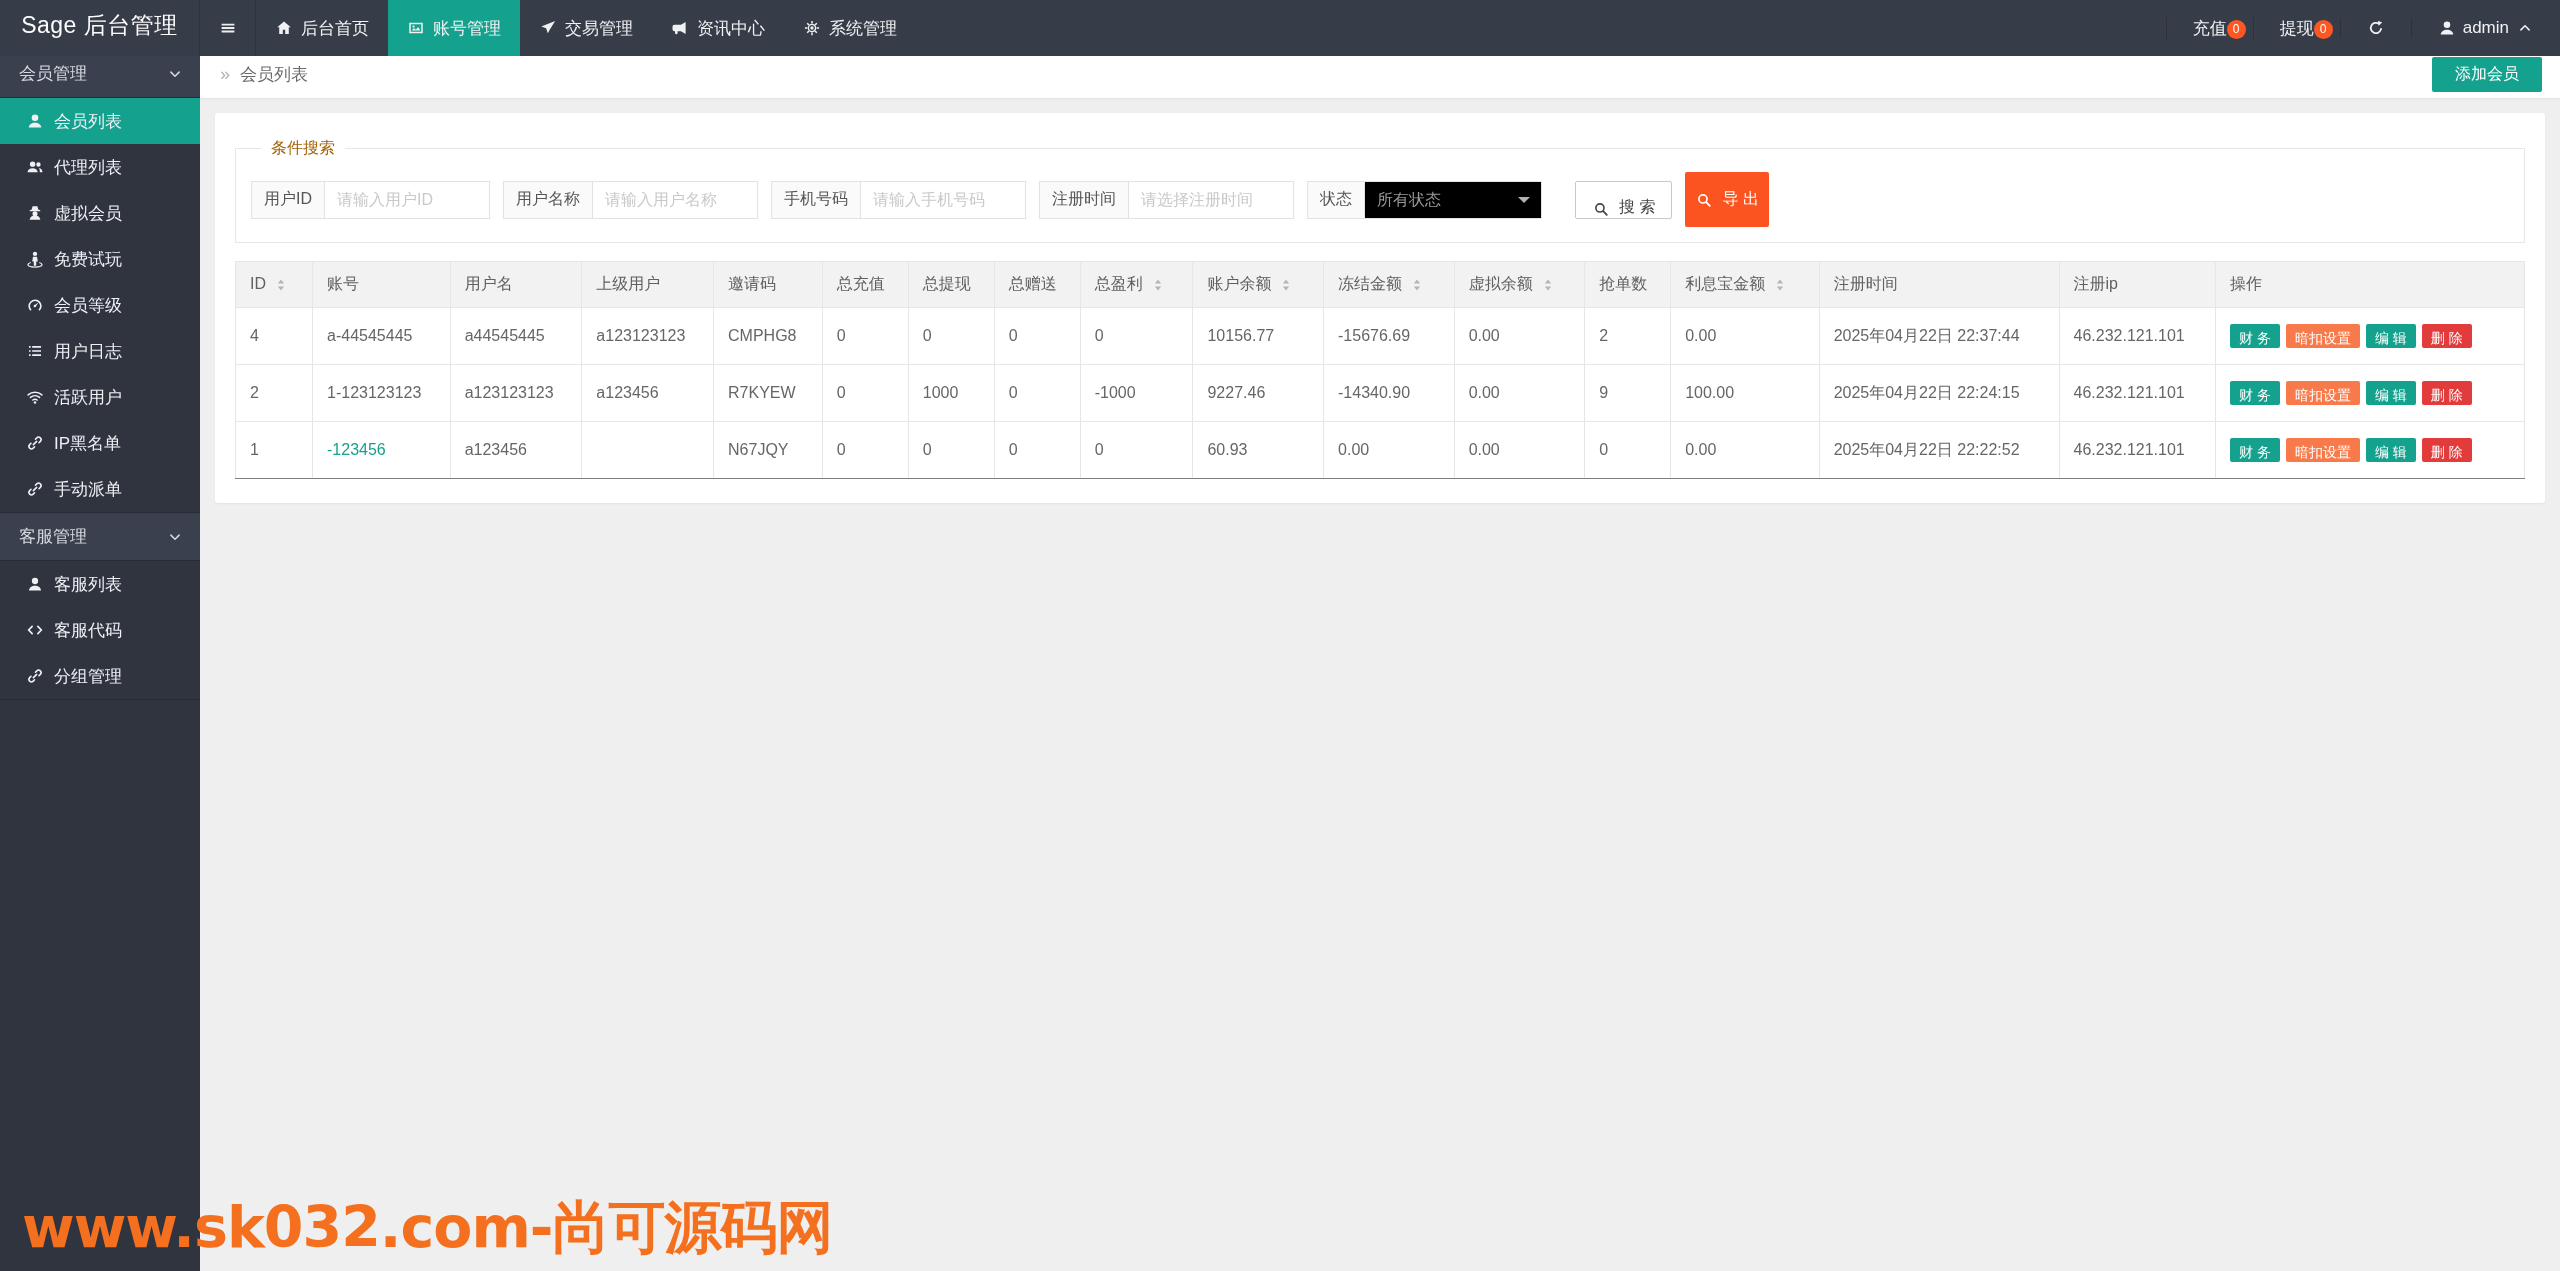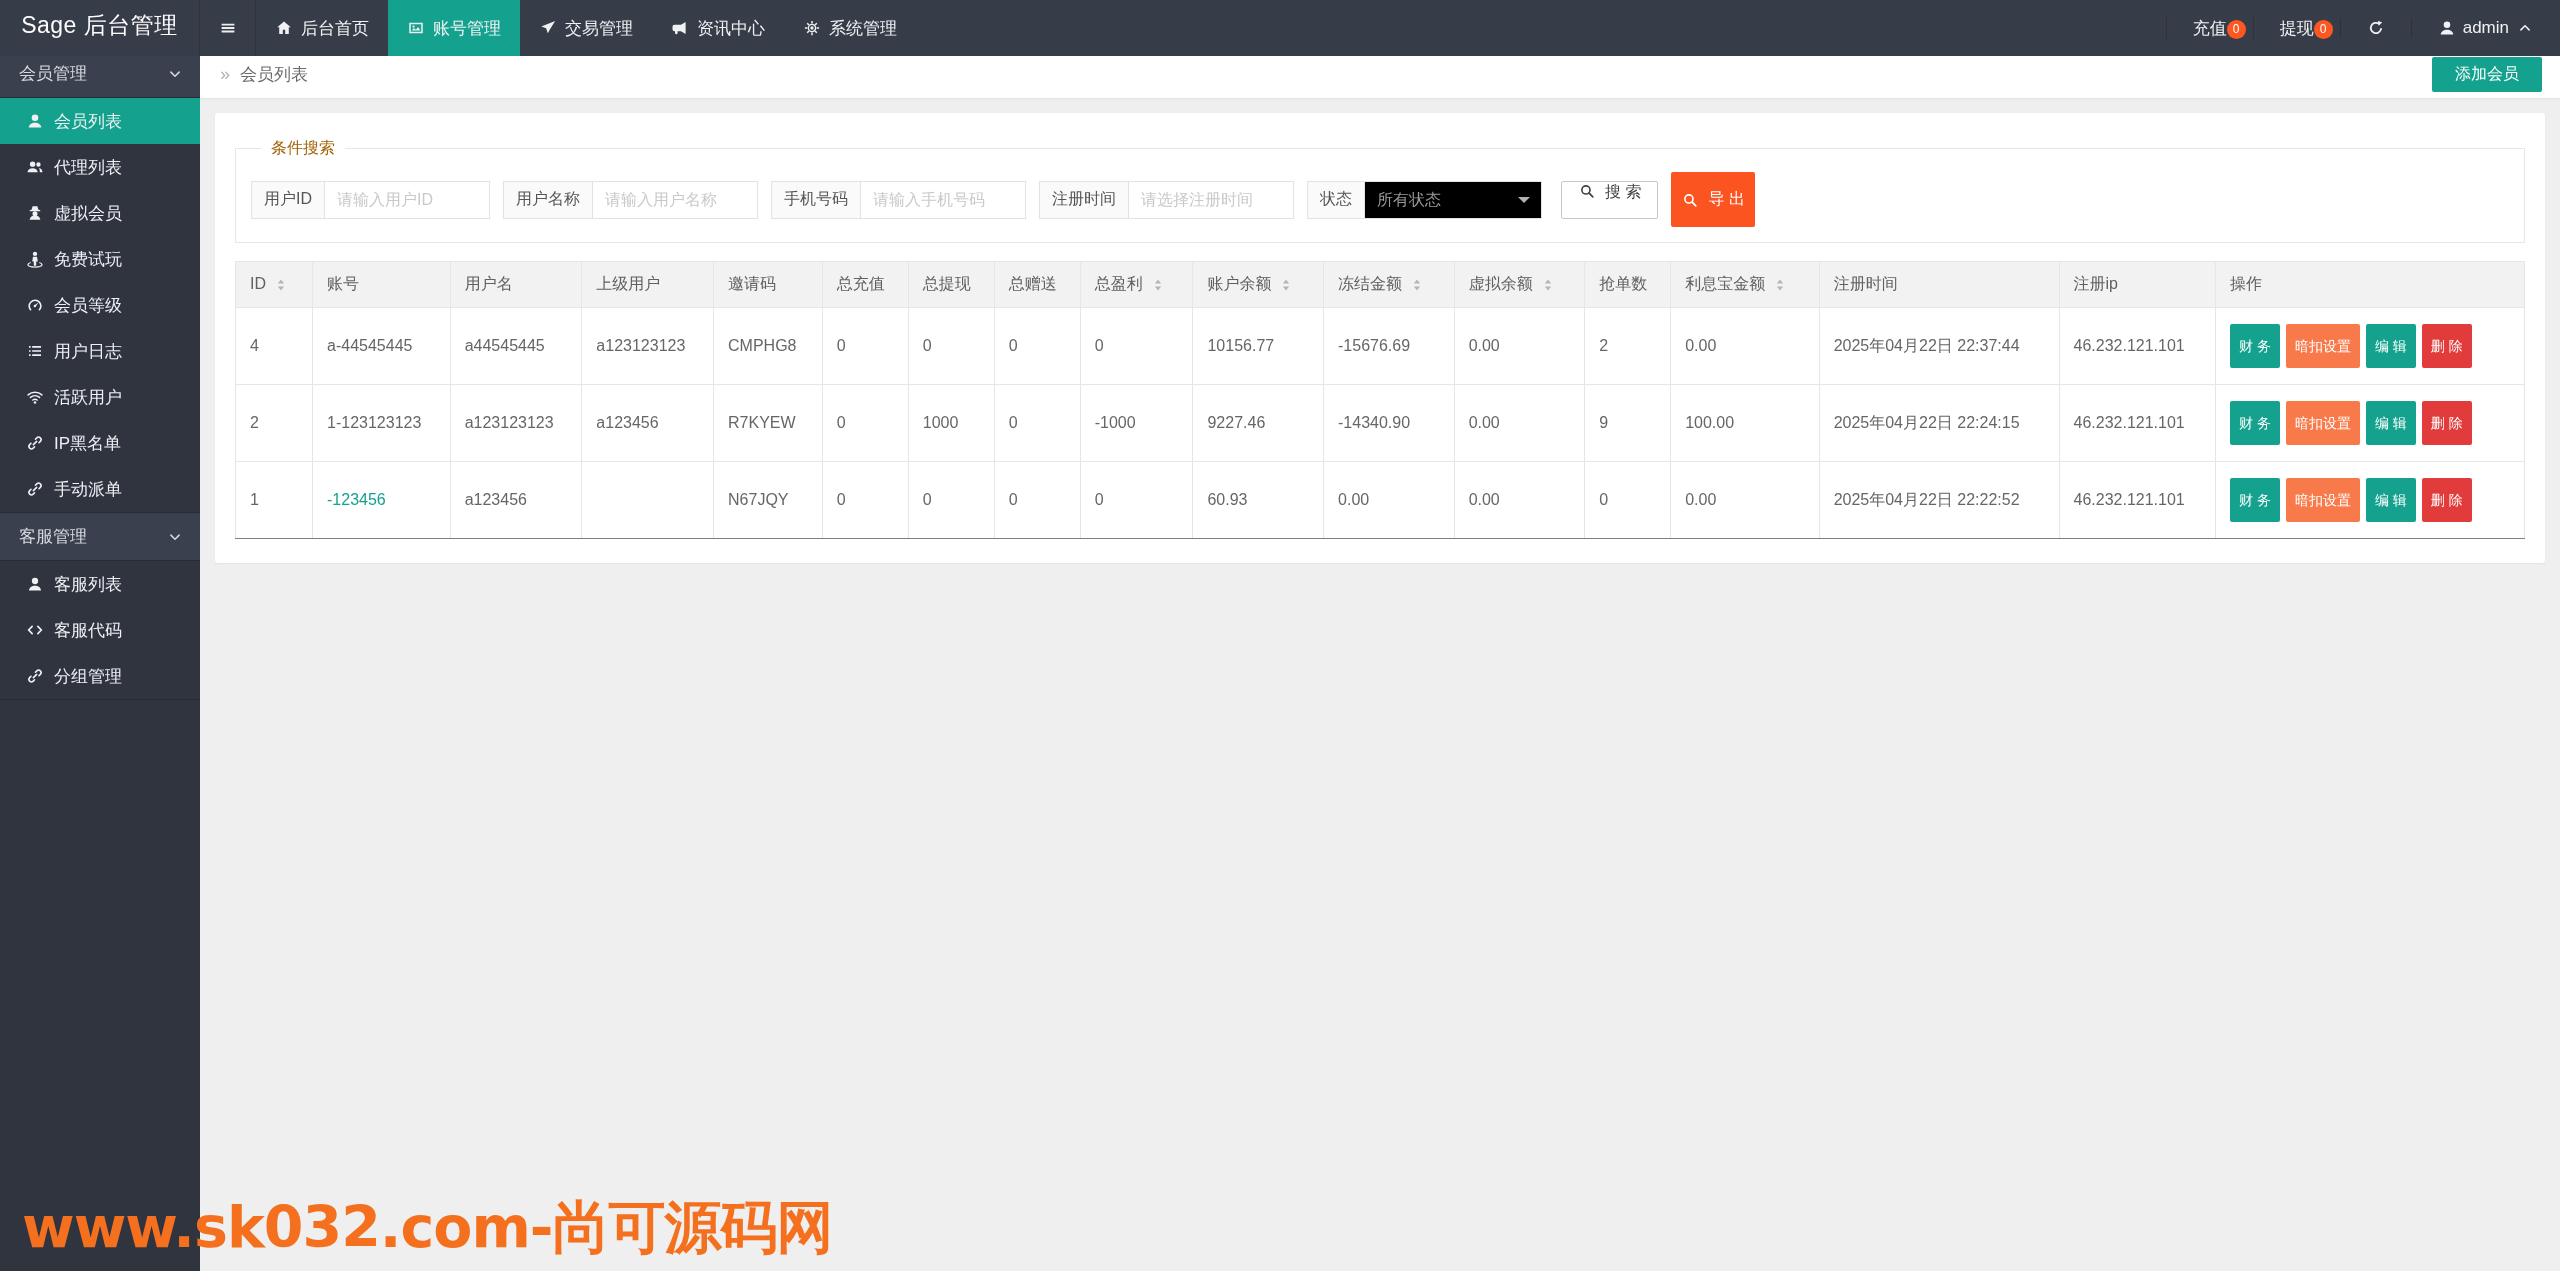--- a/index.html
+++ b/index.html
@@ -102,23 +102,23 @@
   .selwrap select {
     appearance:none; -webkit-appearance:none; width:178px; height:38px;
     border:1px solid #e2e2e2; background:#000000; color:#999; font-size:16px;
     padding:0 30px 0 12px; outline:none; border-radius:0; font-family:inherit;
   }
   .selwrap::after {
     content:""; position:absolute; right:12px; top:16px;
     border:6px solid transparent; border-top-color:#b3b3b3; pointer-events:none;
   }
   .btn-search {
-    height:38px; display:inline-flex; align-items:flex-start; gap:9px;
+    height:38px; display:inline-flex; align-items:flex-end; gap:9px;
     background:#fff; border:1px solid #c9c9c9; border-radius:2px;
-    padding:0 16px; font-size:16px; color:#444; cursor:pointer; margin-left:6px;
+    padding:0 16px; font-size:16px; color:#444; cursor:pointer; margin-left:20px;
     font-family:inherit; flex:none;
   }
   .btn-export {
     height:55px; display:inline-flex; align-items:center; gap:9px;
     background:var(--orange); border:none; border-radius:2px;
     padding:0 10px; font-size:16px; color:#fff; cursor:pointer; font-family:inherit; flex:none;
   }
 
   
   table.members { width:100%; border-collapse:collapse; }
@@ -127,21 +127,21 @@
     color:#606060; font-size:16px; text-align:left; padding:12px 14px; white-space:nowrap;
   }
   .members td {
     border:1px solid #e6e6e6; color:#666; font-size:16px;
     padding:16px 14px; white-space:nowrap; background:#fff;
   }
   .members tbody tr:last-child td { border-bottom:1px solid #808080; }
   .sort-ic { width:13px; height:17px; margin-left:6px; color:#b5b5b5; vertical-align:-3px; }
   .acct-link { color:var(--link); cursor:pointer; }
   .rowbtn {
-    display:inline-block; height:44px; line-height:28px; padding:0 9px;
+    display:inline-block; height:24px; line-height:28px; padding:0 9px;
     border:none; border-radius:2px; color:#fff; font-size:14px;
     margin-right:6px; cursor:pointer; font-family:inherit; white-space:nowrap;
   }
   .bt-teal   { background:var(--accent); }
   .bt-orange { background:var(--warn); }
   .bt-red    { background:var(--danger); }
 
   
   .pagination { margin-top:22px; color:#666; font-size:16px; display:flex; align-items:center; gap:8px; }
   .pagesel { position:relative; display:inline-flex; }

